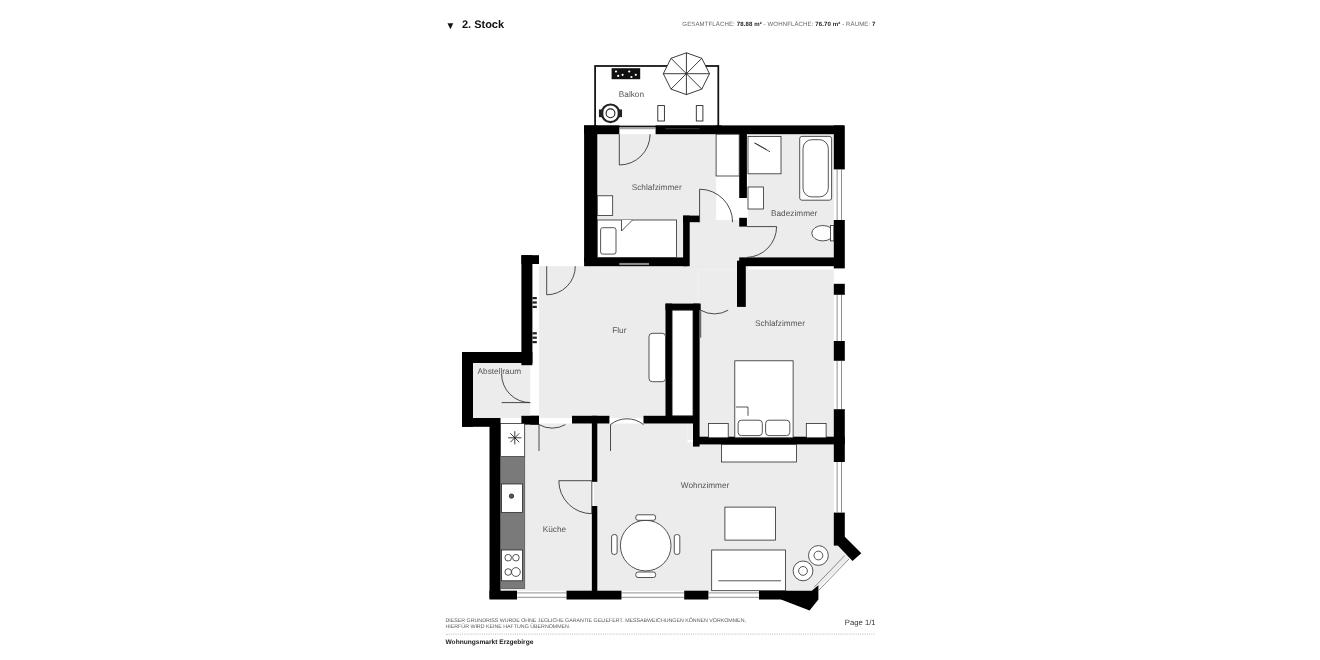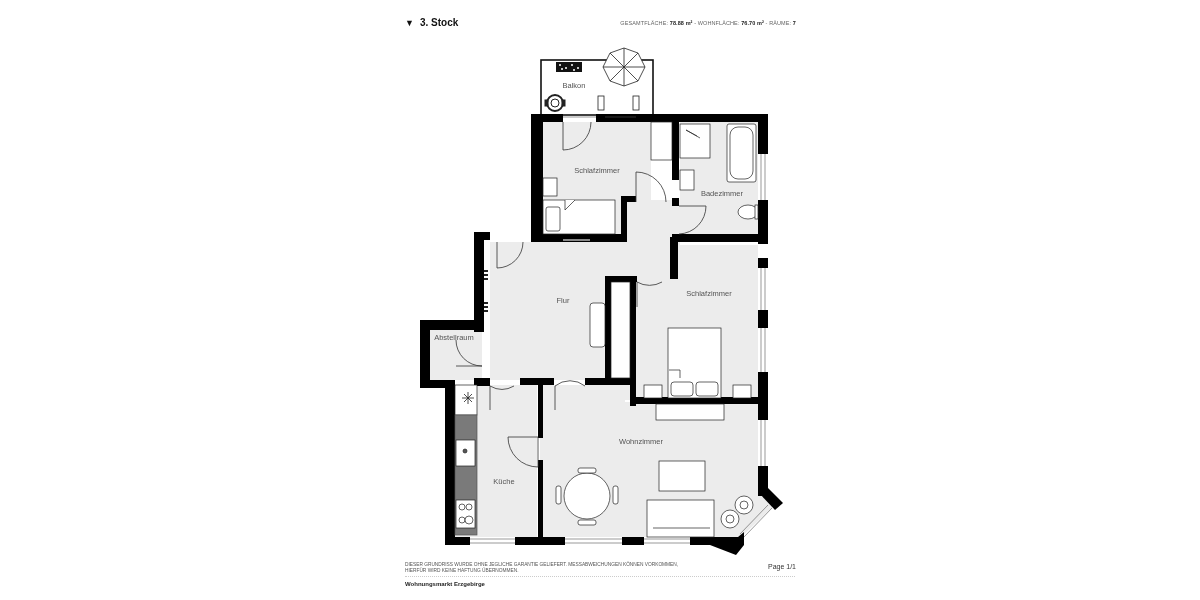--- a/index.html
+++ b/index.html
@@ -13,21 +13,21 @@
   .footer-disclaimer { position:absolute; left:405px; top:562px; font-size:4.8px; color:#555; line-height:6px; width:300px; text-transform:uppercase; }
   .footer-page { position:absolute; right:404px; top:563px; font-size:7px; color:#333; }
   .footer-rule { position:absolute; left:405px; top:576px; width:390px; border-top:1px dotted #ccc; }
   .footer-company { position:absolute; left:405px; top:581px; font-size:6px; font-weight:bold; color:#222; }
 </style>
 </head>
 <body>
 
 <div class="header-title">
   <span class="tri">▼</span>
-  <span>3. Stock</span>
+  <span>2. Stock</span>
 </div>
 
 <div class="header-stats">
   <span>GESAMTFLÄCHE:</span>
   <b>78.88 m²</b><span> - </span><span>WOHNFLÄCHE:</span>
   <b>76.70 m²</b><span> - </span><span>RÄUME:</span>
   <b>7</b>
 </div>
 
 <svg class="plan" width="1200" height="600" viewBox="0 0 1200 600" xmlns="http://www.w3.org/2000/svg">

